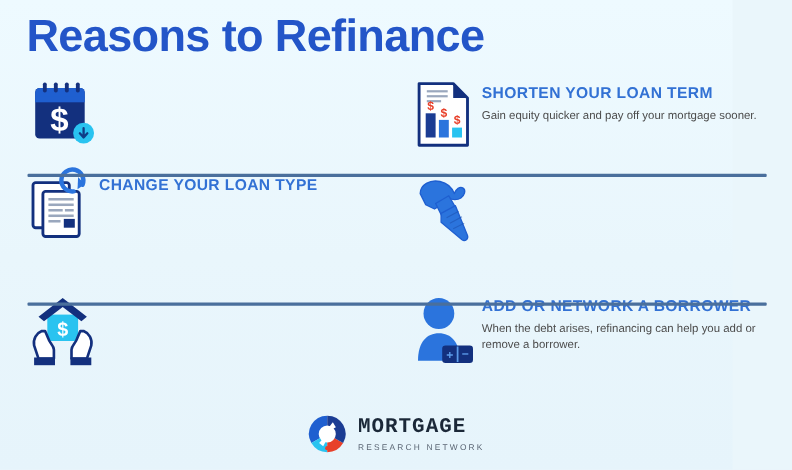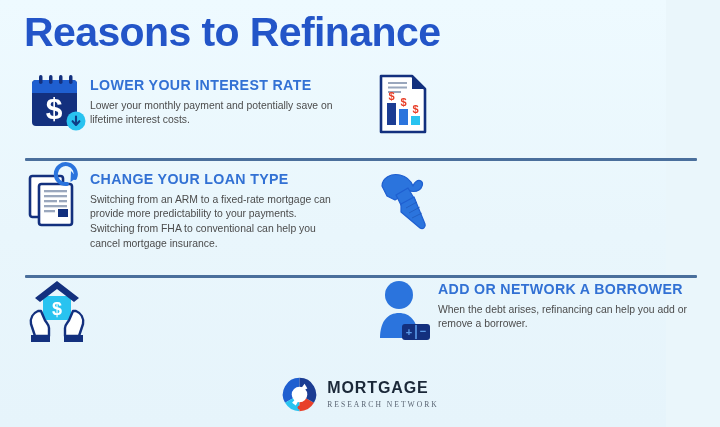--- a/index.html
+++ b/index.html
@@ -30,21 +30,21 @@
     position:absolute;
     left:0; top:72px;
     width:720px;
   }
   .row {
     display:flex;
     width:720px;
     position:relative;
   }
   .row-1 { height:84px; }
-  .row-2 { height:110px;margin-top:10px; }
+  .row-2 { height:110px; }
   .row-3 { height:100px; }
   .cell {
     display:flex;
     align-items:flex-start;
     width:360px;
     padding-left:24px;
     padding-right:8px;
   }
   .cell.right { padding-left:12px; }
   .icon-wrap {
@@ -88,33 +88,33 @@
     position:absolute;
     left:0; bottom:14px;
     width:720px;
     display:flex;
     align-items:center;
     justify-content:center;
     gap:9px;
   }
   .logo-text { display:flex; flex-direction:column; justify-content:center; }
   .logo-main {
-    font-size:16px;
+    font-size:19px;
     font-weight:bold;
     letter-spacing:0.9px;
     color:#1b2838;
     line-height:1;
+    font-family:Liberation Mono, monospace;
   }
   .logo-sub {
     font-size:7.6px;
     letter-spacing:2.0px;
     color:#5a6573;
     line-height:1;
     margin-top:5px;
-    font-family:Liberation Serif, serif;
   }
   svg { display:block; overflow:visible; }
 </style>
 </head>
 <body>
 
 <div class="page">
 
   <div class="title">Reasons to Refinance</div>
 
@@ -129,43 +129,43 @@
             <rect x="4" y="6" width="45" height="12" rx="4" fill="#1f5fd0"></rect>
             <rect x="4" y="14" width="45" height="5" fill="#1f5fd0"></rect>
             <rect x="11" y="1" width="3.5" height="9" rx="1.7" fill="#13307e"></rect>
             <rect x="21" y="1" width="3.5" height="9" rx="1.7" fill="#13307e"></rect>
             <rect x="31" y="1" width="3.5" height="9" rx="1.7" fill="#13307e"></rect>
             <rect x="41" y="1" width="3.5" height="9" rx="1.7" fill="#13307e"></rect>
             <text x="26" y="45" font-family="Liberation Sans, sans-serif" font-size="30" font-weight="bold" fill="#ffffff" text-anchor="middle">$</text>
             <circle cx="48" cy="47" r="9.5" fill="#29c3f0"></circle>
             <path d="M48 42.5 L48 50.5 M44.6 47.2 L48 51 L51.4 47.2" stroke="#0f3d86" stroke-width="2.1" fill="none" stroke-linecap="round" stroke-linejoin="round"></path>
           </svg>
-        </div>
-        <div class="txt">
-          <div class="heading">LOWER YOUR INTEREST RATE</div>
-          <div class="body">Lower your monthly payment and potentially save on lifetime interest costs.</div>
         </div>
       </div>
 
       <div class="cell right">
         <div class="icon-wrap">
           <svg width="58" height="62" viewBox="0 0 58 62">
             <path d="M5 2 H36 L49 15 V58 H5 Z" fill="#ffffff" stroke="#13307e" stroke-width="2.6" stroke-linejoin="round"></path>
             <path d="M36 2 L49 15 H36 Z" fill="#13307e"></path>
             <rect x="12" y="8" width="19" height="2" fill="#9aa7bd"></rect>
             <rect x="12" y="12.5" width="19" height="2" fill="#9aa7bd"></rect>
             <rect x="12" y="17" width="13" height="2" fill="#9aa7bd"></rect>
             <rect x="11" y="29" width="9" height="22" fill="#1b3c93"></rect>
             <rect x="23" y="35" width="9" height="16" fill="#2b74dd"></rect>
             <rect x="35" y="42" width="9" height="9" fill="#29c3f0"></rect>
             <text x="15.5" y="26" font-family="Liberation Sans, sans-serif" font-size="11" font-weight="bold" fill="#e8402a" text-anchor="middle">$</text>
             <text x="27.5" y="32" font-family="Liberation Sans, sans-serif" font-size="11" font-weight="bold" fill="#e8402a" text-anchor="middle">$</text>
             <text x="39.5" y="39" font-family="Liberation Sans, sans-serif" font-size="11" font-weight="bold" fill="#e8402a" text-anchor="middle">$</text>
           </svg>
         </div>
+        <div class="txt">
+          <div class="heading">SHORTEN YOUR LOAN TERM</div>
+          <div class="body">Gain equity quicker and pay off your mortgage sooner.</div>
+        </div>
       </div>
     </div>
 
     <div class="row row-2">
 
       <div class="cell">
         <div class="icon-wrap">
           <svg width="60" height="62" viewBox="0 0 60 62">
             <rect x="3" y="8" width="33" height="41" rx="2.5" fill="#ffffff" stroke="#13307e" stroke-width="2.6"></rect>
             <rect x="12" y="16" width="33" height="41" rx="2.5" fill="#ffffff" stroke="#13307e" stroke-width="2.6"></rect>
@@ -175,21 +175,20 @@
             <rect x="32" y="32" width="8" height="2.3" fill="#9aa7bd"></rect>
             <rect x="17" y="37" width="23" height="2.3" fill="#9aa7bd"></rect>
             <rect x="17" y="42" width="11" height="2.3" fill="#9aa7bd"></rect>
             <rect x="31" y="41" width="10" height="8" fill="#13307e"></rect>
             <path d="M40 16 A10 10 0 1 1 48 10" stroke="#2b74dd" stroke-width="4" fill="none" stroke-linecap="round"></path>
             <path d="M44 3 L50 9.5 L43.5 14" fill="#2b74dd"></path>
           </svg>
         </div>
         <div class="txt">
           <div class="heading">CHANGE YOUR LOAN TYPE</div>
-          <div class="body">Switching from an ARM to a fixed-rate mortgage can provide more predictability to your payments. Switching from FHA to conventional can help you cancel mortgage insurance.</div>
         </div>
       </div>
 
       <div class="cell right">
         <div class="icon-wrap">
           <svg width="60" height="66" viewBox="0 0 60 66">
             <g fill="#2b74dd" stroke="#1f5fd0" stroke-width="1.2" stroke-linejoin="round">
               <path d="M7 18 C7 10, 16 5, 25 7 C32 8.5, 36 13, 38 18
                        C39.5 14, 43 11, 46 13 C49 15, 47 20, 44 22
                        C41 24, 36 24, 33 22 L30 26 L20 32 L12 28 Z"></path>

